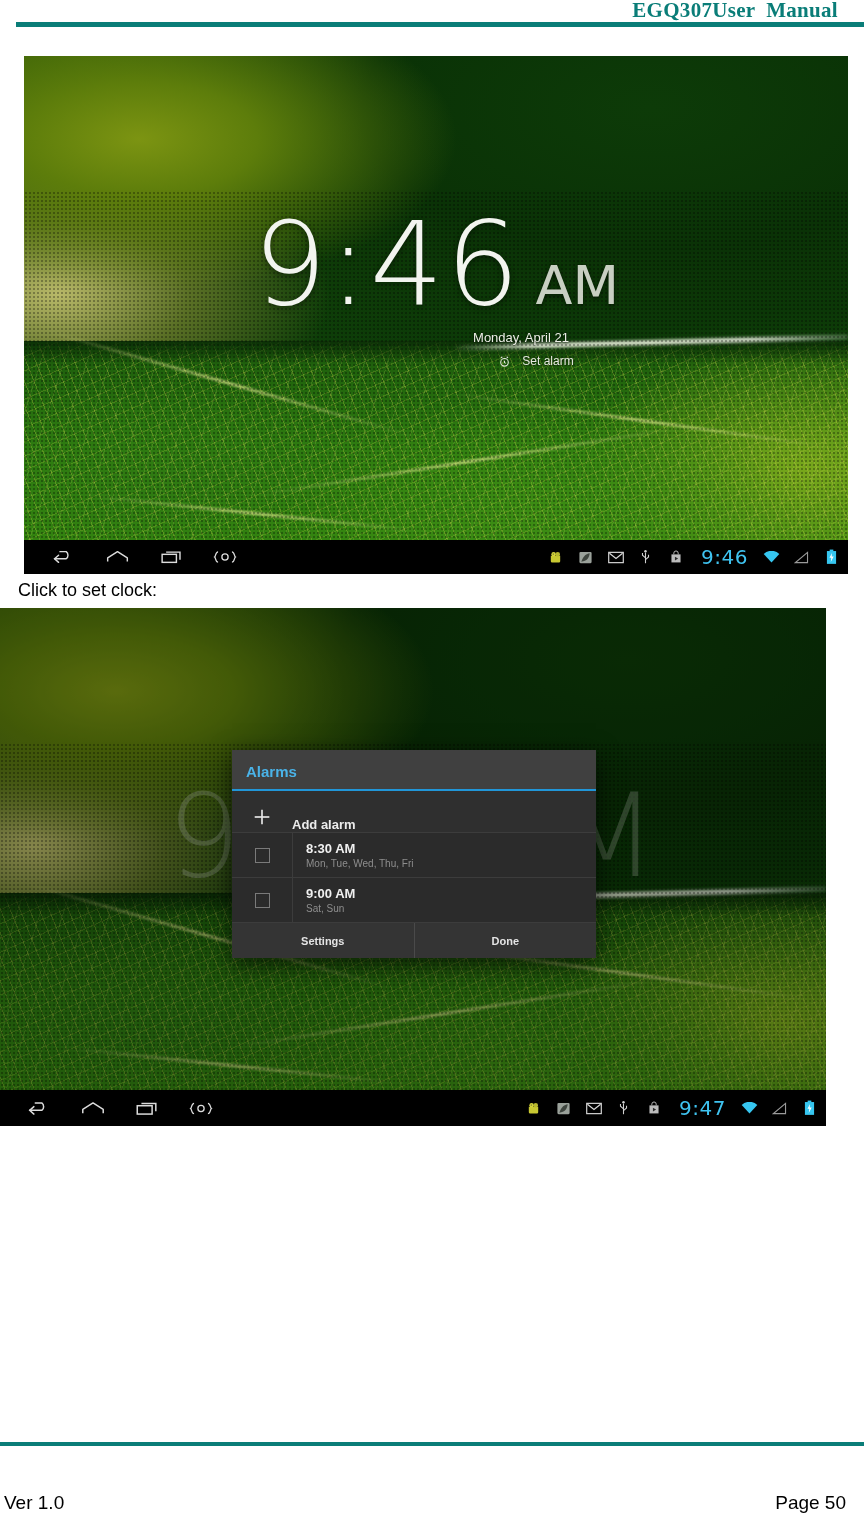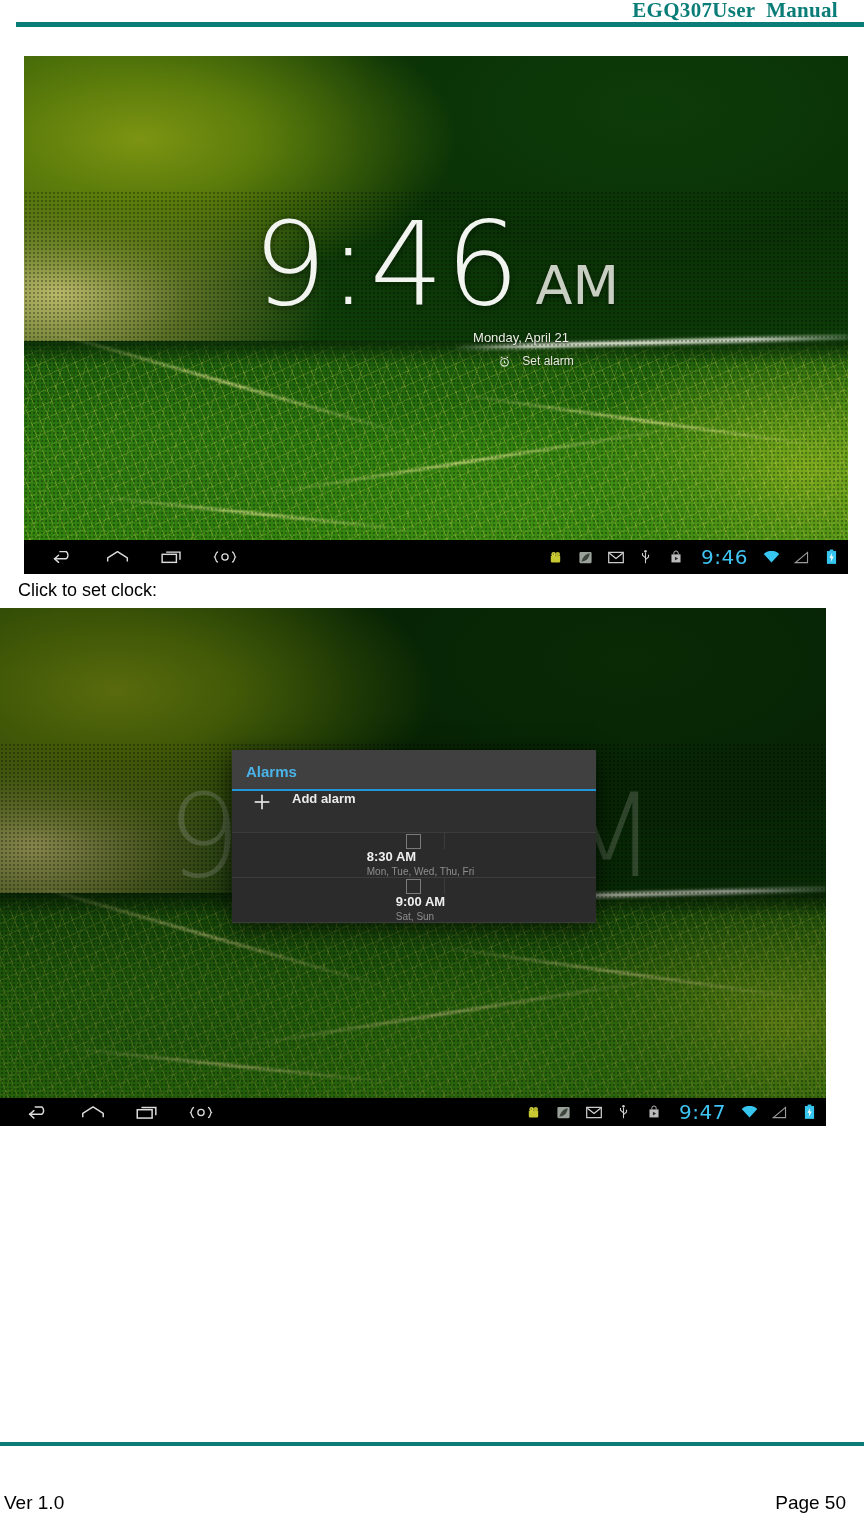--- a/index.html
+++ b/index.html
@@ -191,21 +191,21 @@
 
   
   .navbar {
     position: absolute;
     left: 0; right: 0; bottom: 0;
     height: 34px;
     background: #000;
     display: flex;
     align-items: center;
   }
-  .shot-2 .navbar { height: 28px; }
+  .shot-2 .navbar { height: 36px; }
   .nav-left { display: flex; align-items: center; gap: 28px; padding-left: 26px; }
   .nav-btn { width: 26px; height: 22px; display: flex; align-items: center; justify-content: center; }
   .nav-right {
     margin-left: auto;
     display: flex;
     align-items: center;
     gap: 13px;
     padding-right: 8px;
   }
   .status-icon { width: 17px; height: 17px; display: flex; align-items: center; justify-content: center; }
@@ -231,21 +231,21 @@
     border-bottom: 2px solid #2196d8;
     background: #404040;
   }
   .alarms-title {
     color: #4ab3e8;
     font-size: 15px;
     font-weight: bold;
   }
   .add-alarm-row {
     display: flex;
-    align-items: flex-start;
+    align-items: flex-end;
     height: 41px;
     border-bottom: 1px solid #3c3c3c;
     background: #2f2f2f;
   }
   .add-alarm-plus {
     width: 60px;
     text-align: center;
     color: #e8e8e8;
     font-size: 26px;
     font-weight: 300;
@@ -255,21 +255,20 @@
     color: #ebebeb;
     font-size: 13px;
     font-weight: bold;
   }
   .alarm-row {
     display: flex;
     align-items: center;
     height: 44px;
     border-bottom: 1px solid #3c3c3c;
     background: #2b2b2b;
-    flex-direction: column;
   }
   .alarm-check-cell {
     width: 60px;
     display: flex;
     align-items: center;
     justify-content: center;
     border-right: 1px solid #3c3c3c;
     height: 100%;
   }
   .alarm-checkbox {
@@ -474,20 +473,24 @@
     <div class="alarm-row">
       <div class="alarm-check-cell">
         <span class="alarm-checkbox"></span>
       </div>
       <div class="alarm-texts">
         <div class="alarm-time">9:00 AM</div>
         <div class="alarm-days">Sat, Sun</div>
       </div>
     </div>
 
+    <div class="alarms-footer">
+      <div class="alarms-btn">Settings</div>
+      <div class="alarms-btn">Done</div>
+    </div>
   </div>
 
   <div class="navbar">
     <div class="nav-left">
       <div class="nav-btn">
         <svg viewBox="0 0 28 20" width="26" height="19" fill="none" stroke="#dcdcdc" stroke-width="1.6" stroke-linecap="round">
           <path d="M4 12 H17 a5 5 0 0 0 0-8 H10"></path>
           <path d="M8.5 8 4 12 l4.5 4"></path>
         </svg>
       </div>

